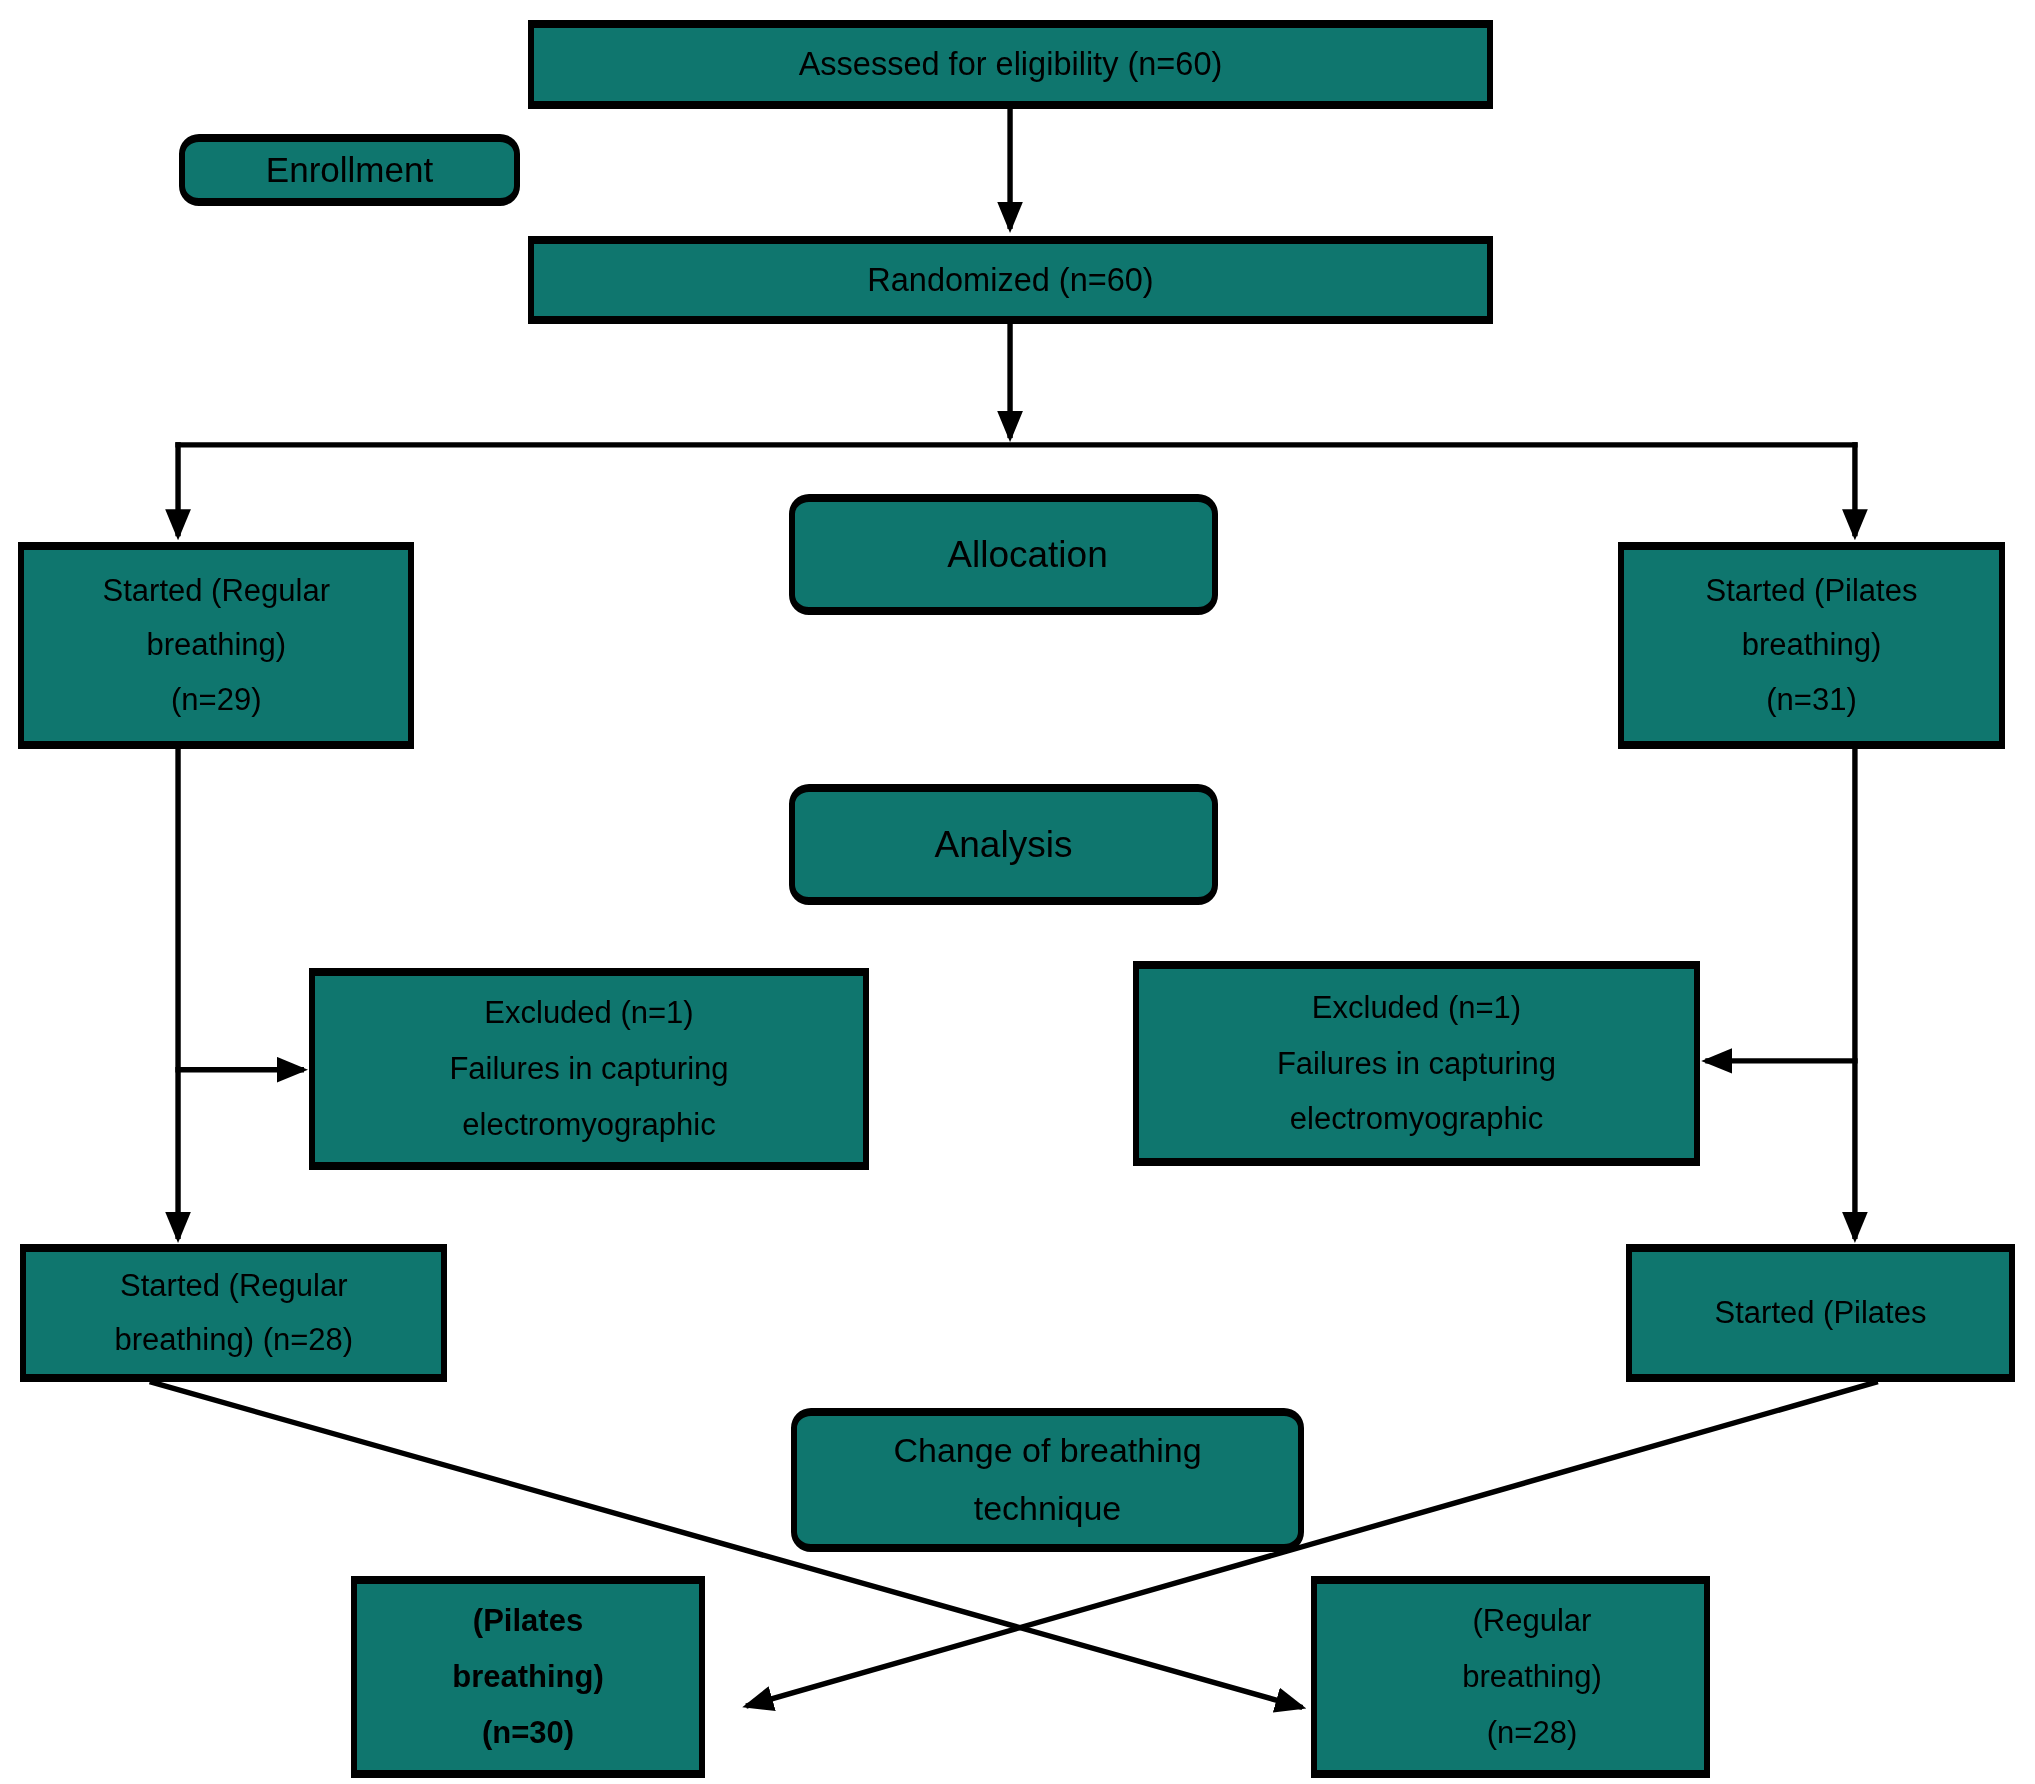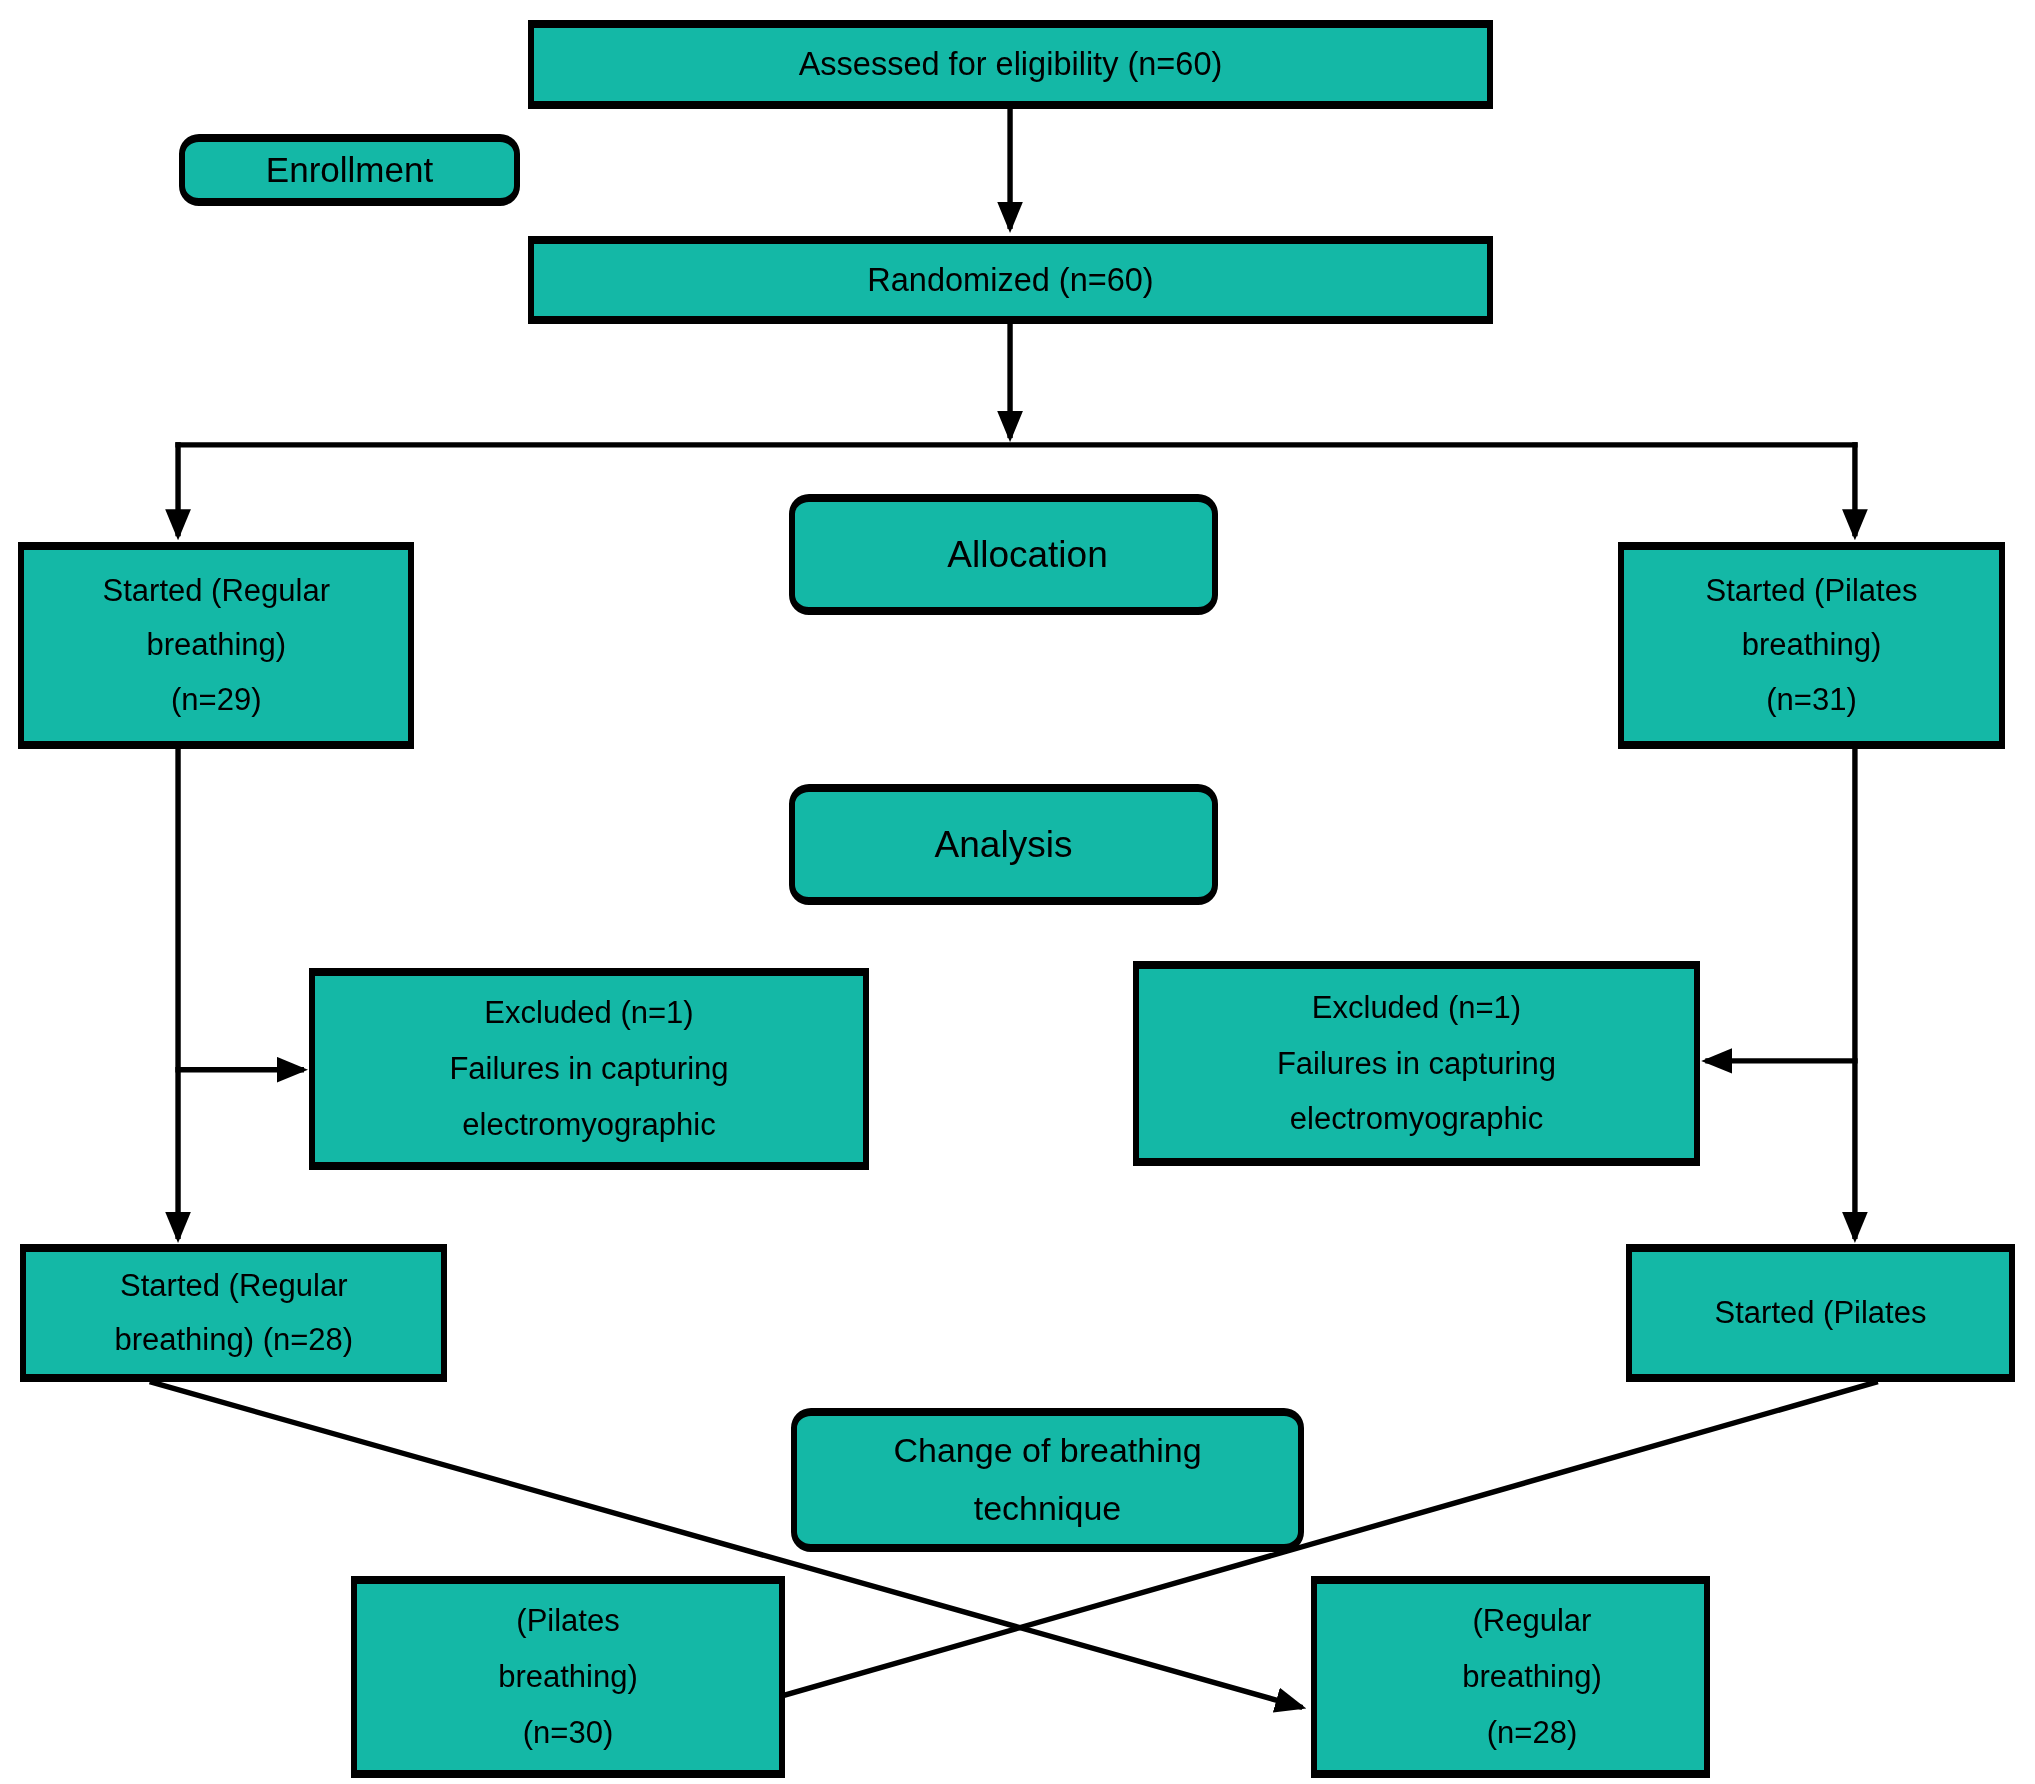--- a/index.html
+++ b/index.html
@@ -7,21 +7,21 @@
     position:relative;
     width:2035px;height:1784px;
     background:#ffffff;
     font-family:"Liberation Sans", sans-serif;
     color:#000000;
   }
   .connectors{position:absolute;left:0;top:0;width:2035px;height:1784px;}
   .connectors line{stroke:#000000;stroke-width:8;stroke-linecap:square;}
   .node{
     position:absolute;
-    background:#14b8a6;
+    background:#0f766e;
     border:5.4px solid #000000;
     display:flex;flex-direction:column;justify-content:center;align-items:flex-start;
     text-align:center;
     box-sizing:border-box;
   }
   .rect{border-width:8.1px 6.1px;}
   .stage{border-width:8.8px 6.1px;border-radius:20px;font-weight:normal;}
   .ln{width:100%;}
   
   #assessed   {left:528px;  top:20.3px;   width:965px; height:89px; font-size:32.5px;}
@@ -29,21 +29,21 @@
   #randomized {left:528px;  top:236px;  width:965px; height:88px; font-size:32.5px;}
   #allocation {left:789px; top:494px;  width:429px;  height:121px; font-size:37px;padding-left:48px;}
   #started-regular {left:18.3px;   top:542px;  width:396px; height:207px; font-size:31px; line-height:1.75;}
   #started-pilates {left:1618px; top:542px;  width:387px; height:207px; font-size:31px; line-height:1.75;}
   #analysis   {left:789px; top:784px; width:429px;  height:121px; font-size:37px;}
   #excluded-regular {left:309px;  top:968px; width:560px; height:202px; font-size:31px; line-height:1.8;}
   #excluded-pilates {left:1133px; top:961px; width:567px; height:205px; font-size:31px; line-height:1.8;}
   #analyzed-regular {left:20.3px;   top:1244px; width:427px; height:138px; font-size:31px; line-height:1.75;}
   #analyzed-pilates {left:1626px; top:1244px; width:389px; height:138px; font-size:31px; line-height:1.75;}
   #change     {left:777px; top:1408px; width:513px;  height:144px; font-size:34px; line-height:1.7;margin-left:14px;}
-  #crossover-pilates {left:351px;  top:1576px; width:434px; height:202px; font-size:31px; line-height:1.8;}
+  #crossover-pilates {left:351px;  top:1576px; width:354px; height:202px; font-size:31px; line-height:1.8;font-weight:bold;}
   #crossover-regular {left:1311px; top:1576px; width:399px; height:202px; font-size:31px; line-height:1.8;padding-left:43px;}
 </style>
 </head>
 <body>
 
 <div class="canvas">
 
   <svg class="connectors" viewBox="0 0 3006 2635" xmlns="http://www.w3.org/2000/svg">
     <defs>
       <marker id="ah" viewBox="0 0 46 38" refX="36" refY="19" markerWidth="46" markerHeight="38" markerUnits="userSpaceOnUse" orient="auto">

